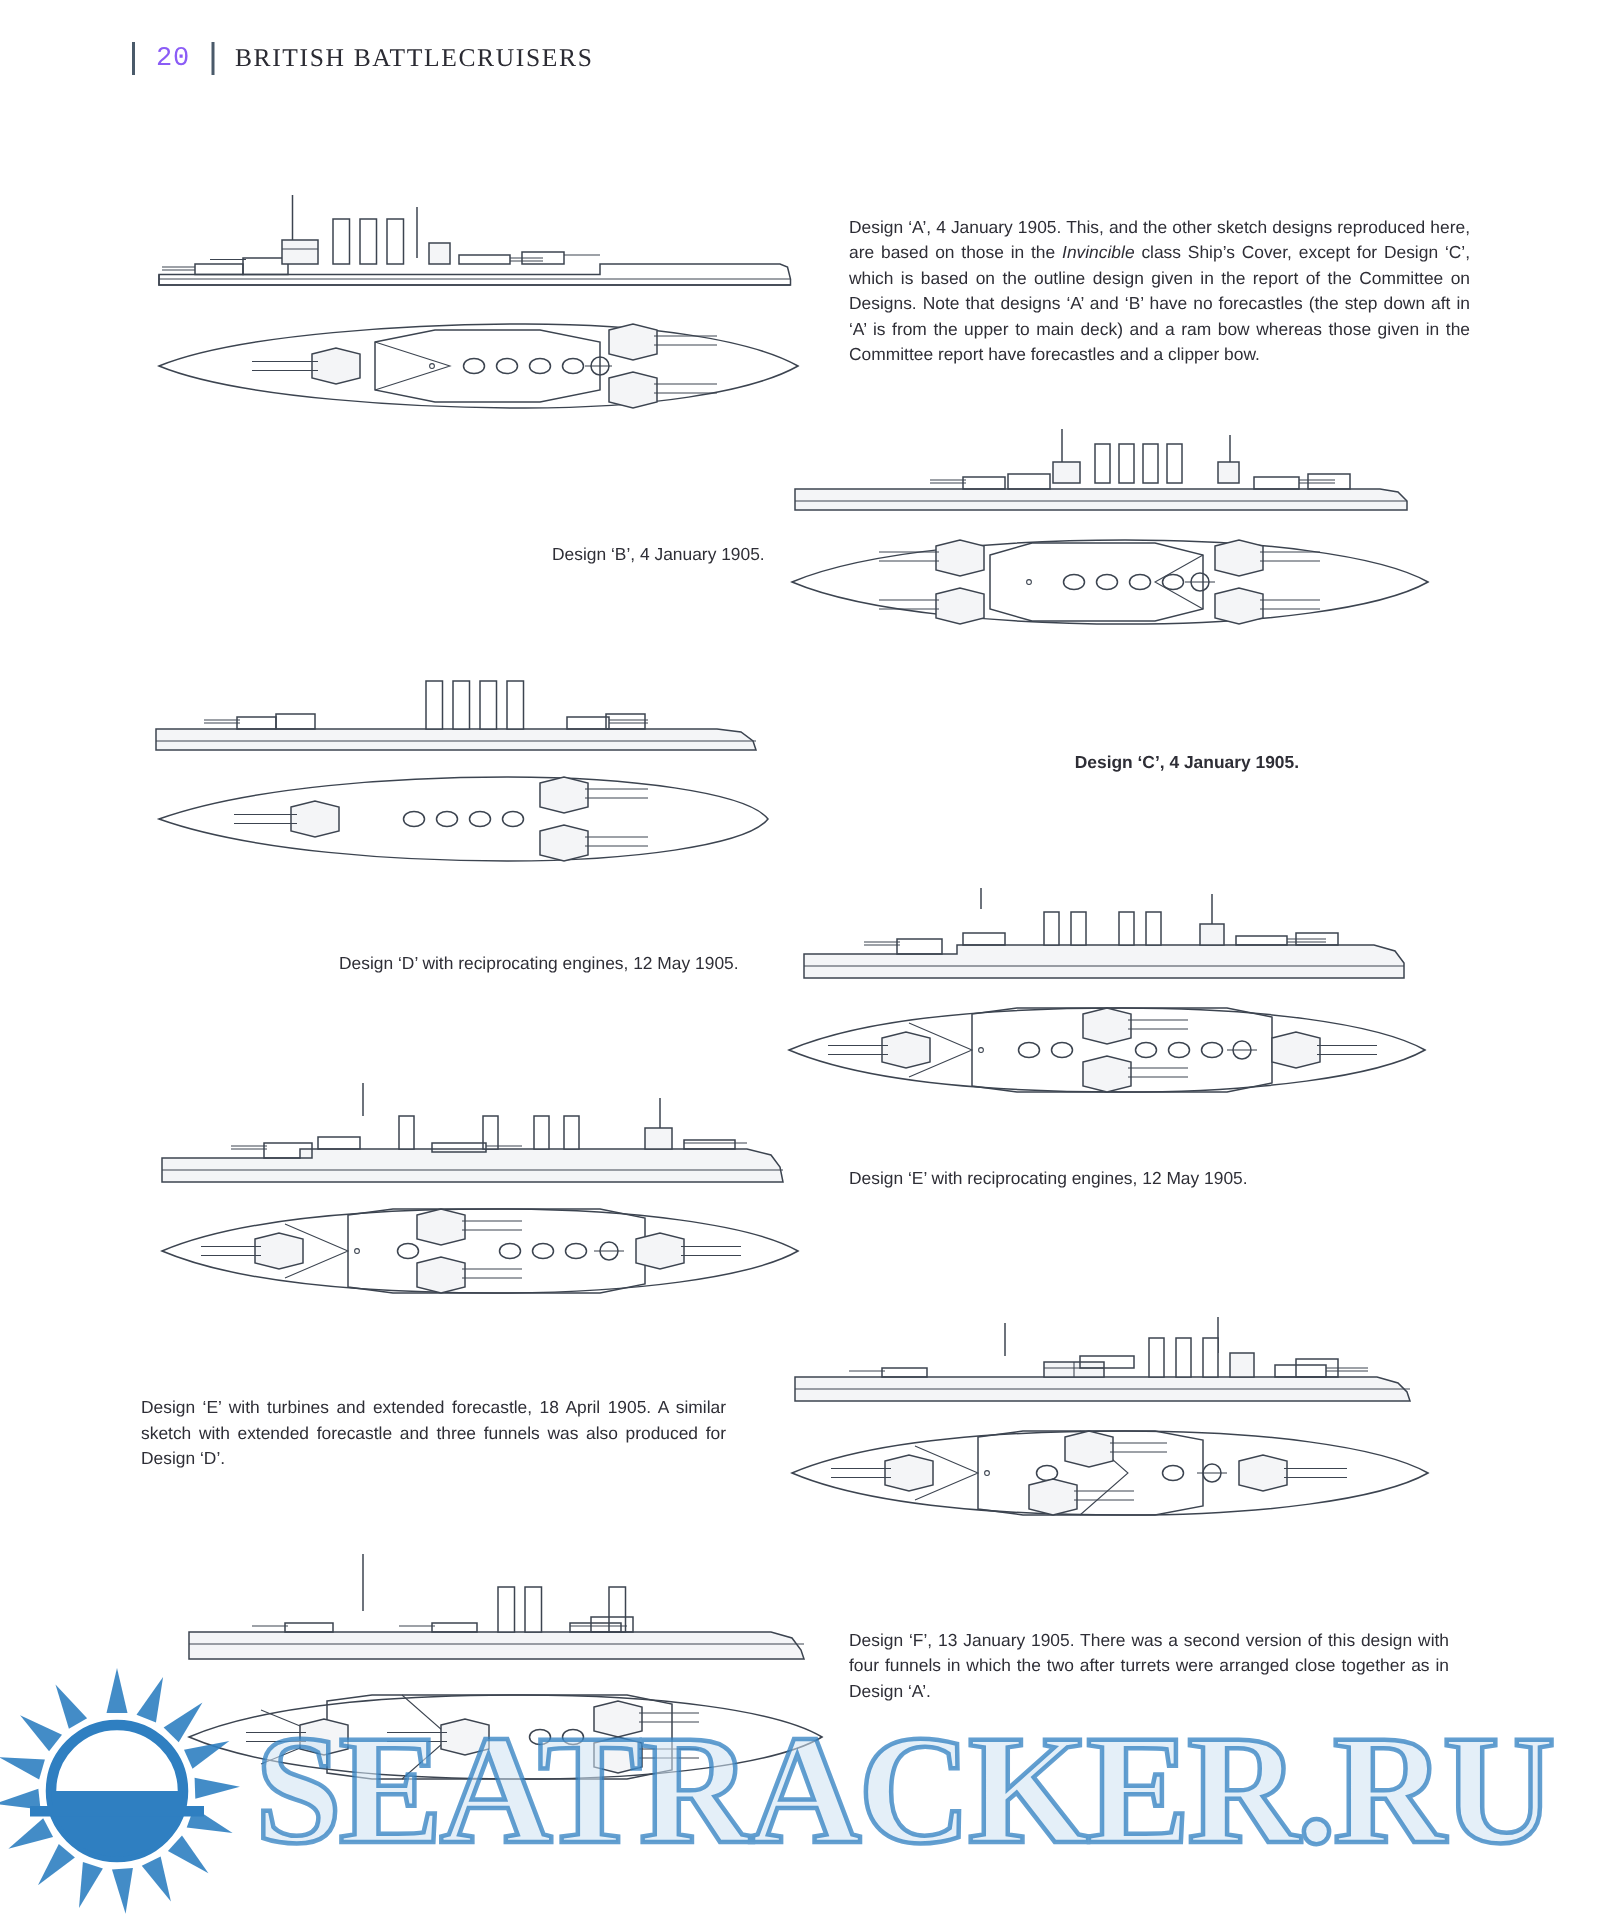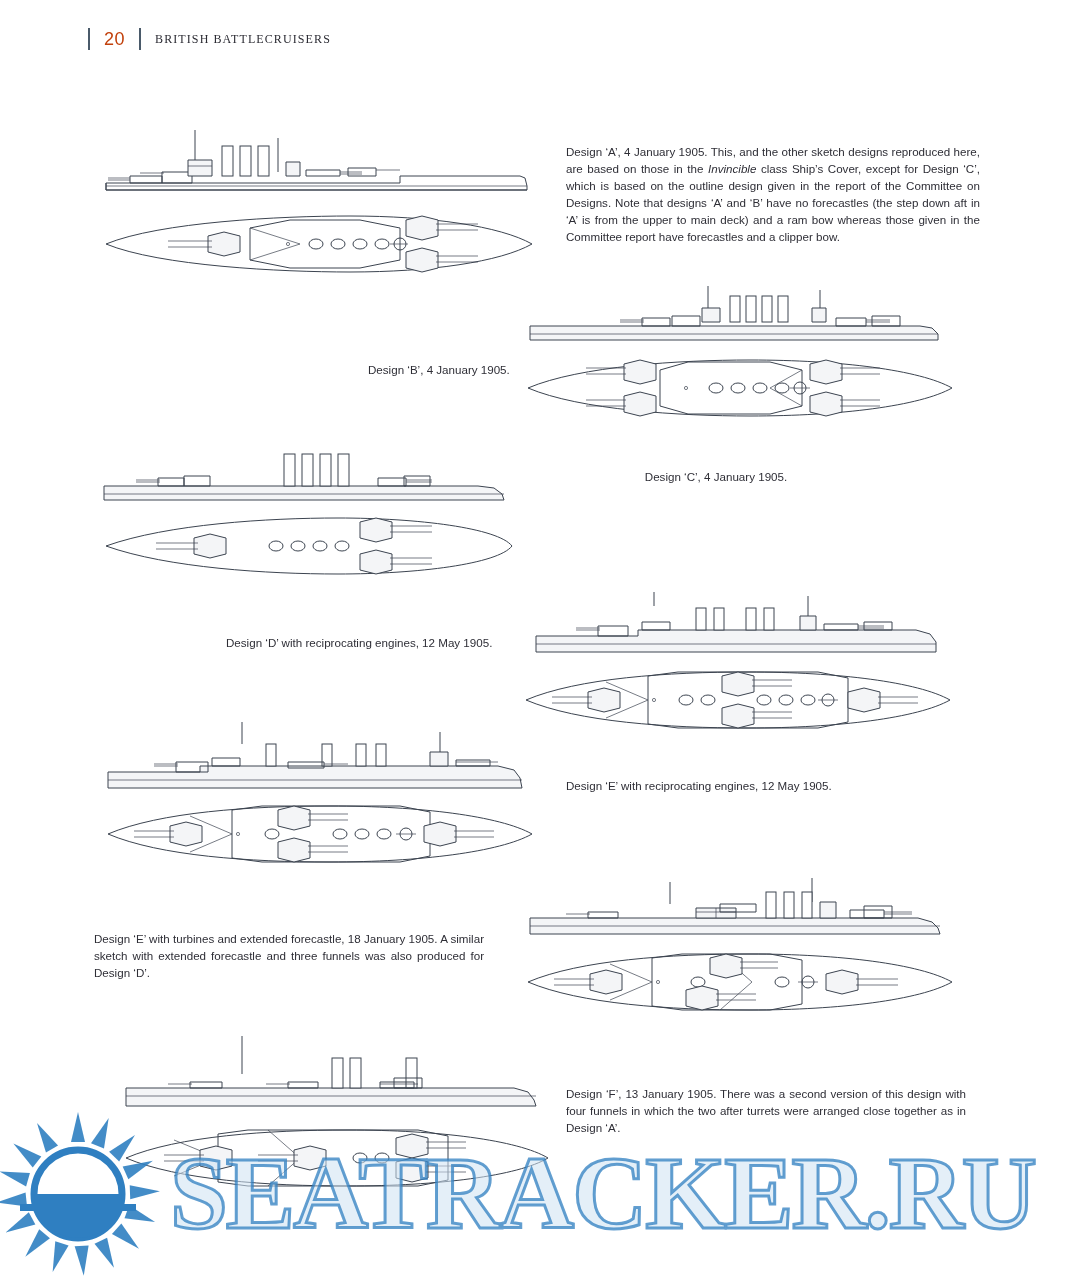--- a/index.html
+++ b/index.html
@@ -26,25 +26,25 @@
     gap: 14px;
   }
   .header-rule {
     width: 2px;
     height: 22px;
     background: #4a5a6a;
   }
   .folio {
     font-size: 18px;
     letter-spacing: 0.5px;
-    color: #c2410c;
-    font-family: Liberation Sans, sans-serif;
+    color: #8b5cf6;
+    font-family: Liberation Mono, monospace;
   }
   .running-head {
-    font-size: 12px;
+    font-size: 17px;
     letter-spacing: 1.1px;
     font-family: "Liberation Serif", serif;
     color: #2b2b33;
   }
 
   
   .caption {
     position: absolute;
     font-size: 11.6px;
     line-height: 1.47;
@@ -243,21 +243,21 @@
       <path class="ln-thin" d="M58,27 L100,27 M58,33 L100,33"></path>
 
       <path class="fill-lt" d="M262,6 L278,2 L294,6 L294,22 L278,26 L262,22 Z"></path>
       <path class="ln-thin" d="M292,10 L334,10 M292,16 L334,16"></path>
       <path class="fill-lt" d="M262,38 L278,34 L294,38 L294,54 L278,58 L262,54 Z"></path>
       <path class="ln-thin" d="M292,42 L334,42 M292,48 L334,48"></path>
     </g>
   </svg>
 </div>
 
-<div class="caption" style="left:566px; top:468px; width:300px; text-align:center;">Design ‘C’, 4 January 1905.</div>
+<div class="caption" style="left:566px; top:500px; width:300px; text-align:right;font-weight:bold;">Design ‘C’, 4 January 1905.</div>
 
 <div class="caption" style="left:226px; top:634px; width:290px; text-align:left;">Design ‘D’ with reciprocating engines, 12 May 1905.</div>
 
 <div class="figure" style="left:518px; top:596px;">
   <svg width="440" height="150" viewBox="0 0 440 150">
     <g>
       <path class="fill-lt" d="M18,48 L18,40 L120,40 L120,34 L398,34 L412,38 L418,46 L418,56 L18,56 Z"></path>
       <path class="ln-thin" d="M18,48 L418,48"></path>
       <path class="ln" d="M80,30 L110,30 L110,40 L80,40 Z"></path>
       <path class="ln-thin" d="M58,32 L82,32 M58,34 L82,34"></path>
@@ -335,21 +335,21 @@
       <path class="fill-lt" d="M178,38 L194,34 L210,38 L210,54 L194,58 L178,54 Z"></path>
       <path class="ln-thin" d="M208,42 L248,42 M208,48 L248,48"></path>
       <path class="fill-lt" d="M324,22 L340,18 L356,22 L356,38 L340,42 L324,38 Z"></path>
       <path class="ln-thin" d="M354,27 L394,27 M354,33 L394,33"></path>
     </g>
   </svg>
 </div>
 
 <div class="caption" style="left:566px; top:777px; width:300px; text-align:left;">Design ‘E’ with reciprocating engines, 12 May 1905.</div>
 
-<div class="caption" style="left:94px; top:930px; width:390px;">Design ‘E’ with turbines and extended forecastle, 18 January 1905. A similar sketch with extended forecastle and three funnels was also produced for Design ‘D’.</div>
+<div class="caption" style="left:94px; top:930px; width:390px;">Design ‘E’ with turbines and extended forecastle, 18 April 1905. A similar sketch with extended forecastle and three funnels was also produced for Design ‘D’.</div>
 
 <div class="figure" style="left:520px; top:878px;">
   <svg width="440" height="150" viewBox="0 0 440 150">
     <g>
       <path class="fill-lt" d="M10,48 L10,40 L398,40 L412,44 L418,50 L420,56 L10,56 Z"></path>
       <path class="ln-thin" d="M10,48 L420,48"></path>
       <path class="ln" d="M68,34 L98,34 L98,40 L68,40 Z"></path>
       <path class="ln-thin" d="M46,36 L70,36"></path>
       <path class="ln" d="M150,26 L150,4"></path>
       <path class="ln" d="M292,24 L292,0"></path>

